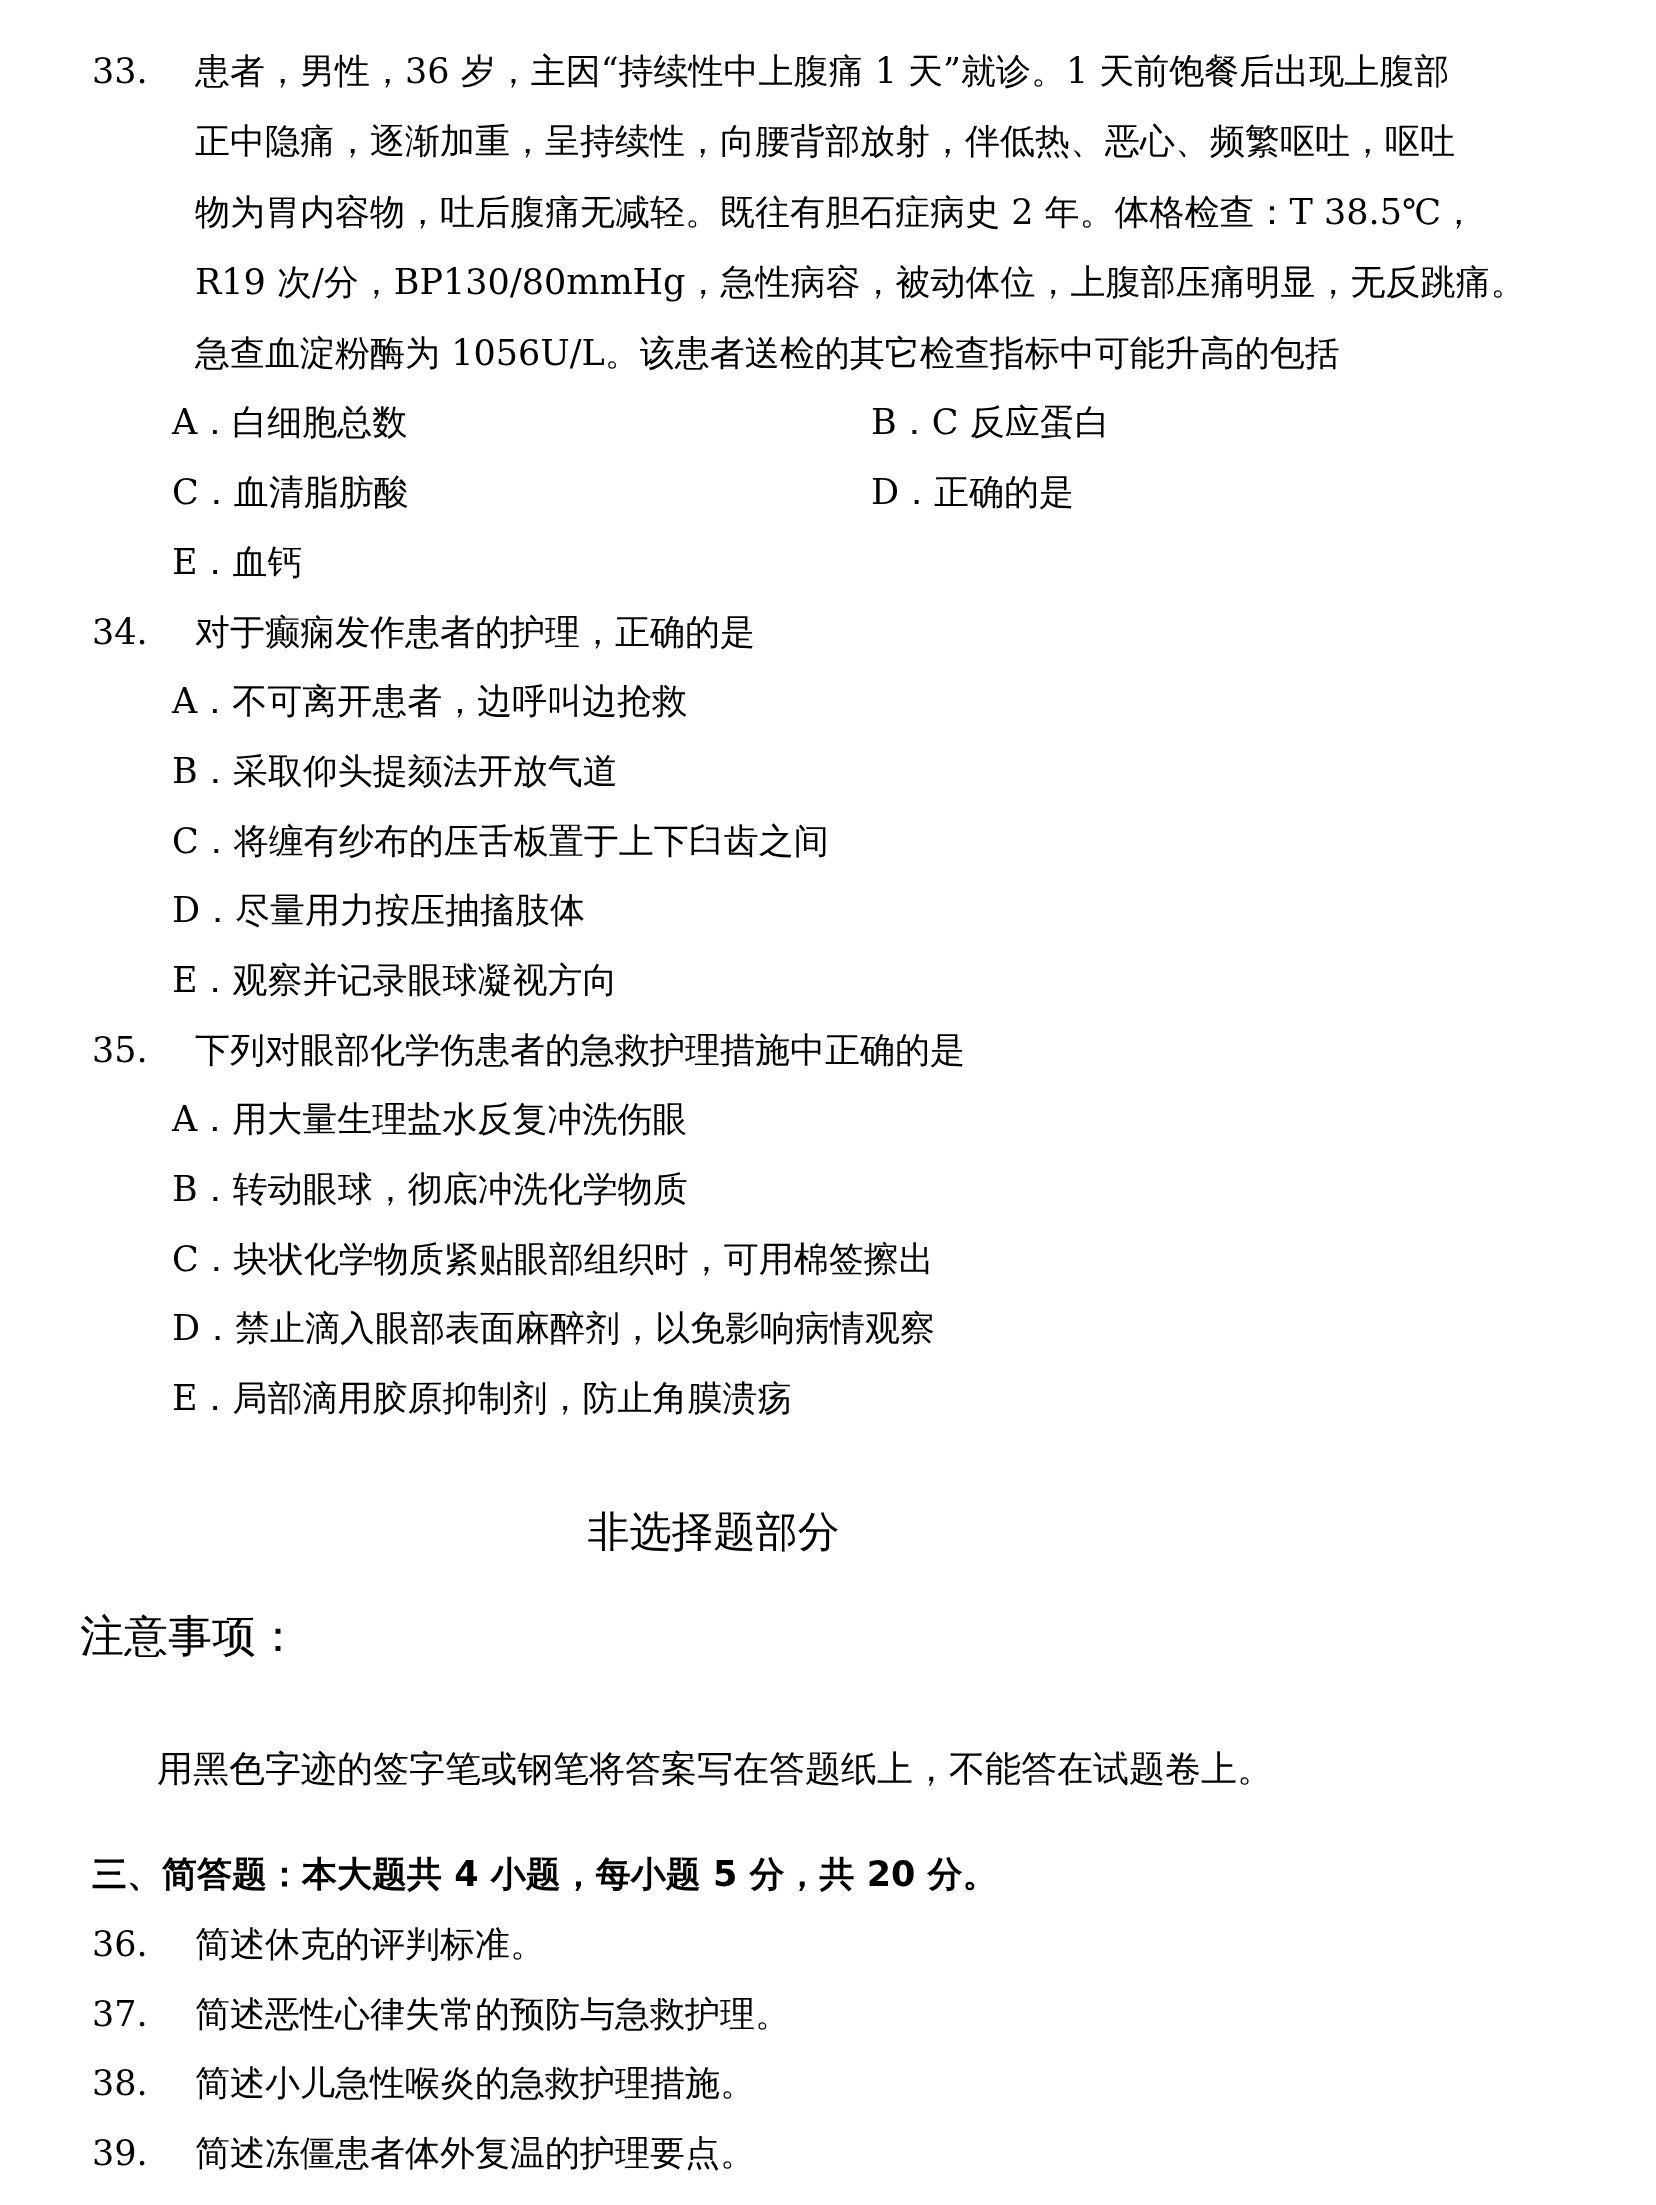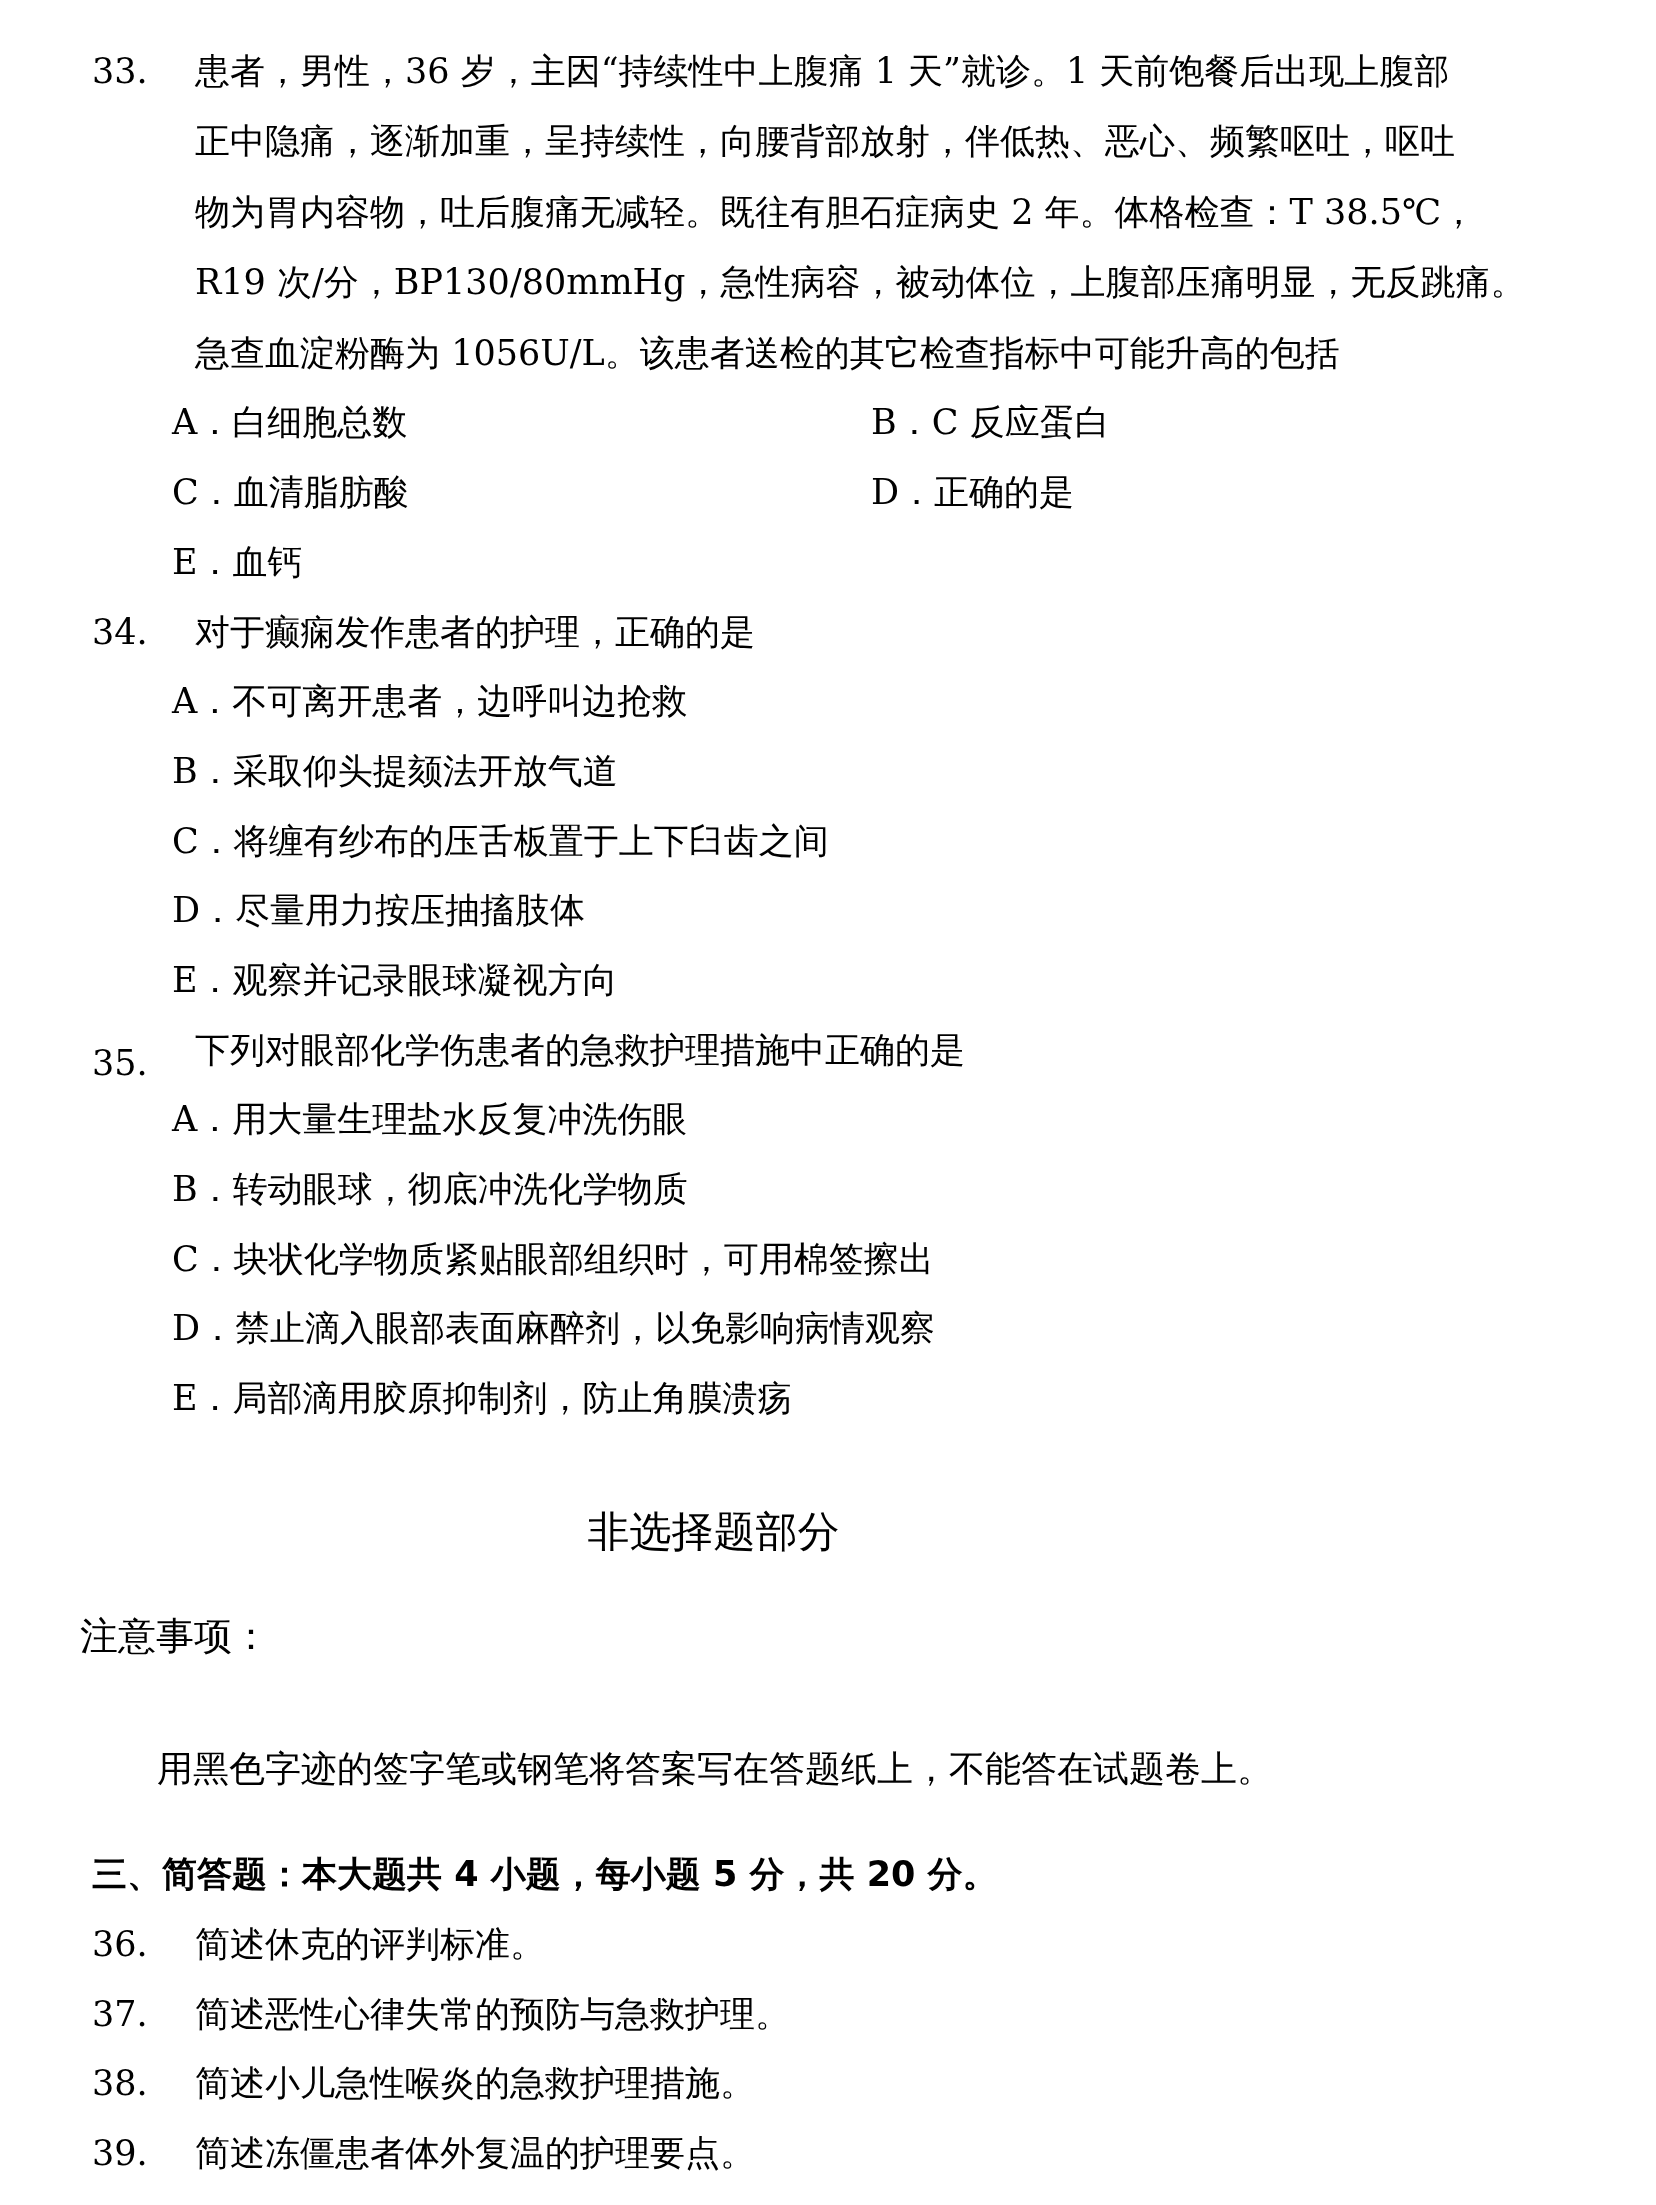--- a/index.html
+++ b/index.html
@@ -35,32 +35,32 @@
   <span class="num" style="top:610px;">34.</span>
   <div class="line txt" style="top:610px;">对于癫痫发作患者的护理，正确的是</div>
   <div class="line opt" style="top:679px;text-align:right;">A．不可离开患者，边呼叫边抢救</div>
   <div class="line opt" style="top:749px;">B．采取仰头提颏法开放气道</div>
   <div class="line opt" style="top:819px;">C．将缠有纱布的压舌板置于上下臼齿之间</div>
   <div class="line opt" style="top:888px;">D．尽量用力按压抽搐肢体</div>
   <div class="line opt" style="top:958px;">E．观察并记录眼球凝视方向</div>
 </div>
 
 <div>
-  <span class="num" style="top:1028px;margin-top:13px;">35.</span>
+  <span class="num" style="top:1028px;">35.</span>
   <div class="line txt" style="top:1028px;">下列对眼部化学伤患者的急救护理措施中正确的是</div>
   <div class="line opt" style="top:1097px;">A．用大量生理盐水反复冲洗伤眼</div>
   <div class="line opt" style="top:1167px;">B．转动眼球，彻底冲洗化学物质</div>
   <div class="line opt" style="top:1237px;">C．块状化学物质紧贴眼部组织时，可用棉签擦出</div>
   <div class="line opt" style="top:1306px;">D．禁止滴入眼部表面麻醉剂，以免影响病情观察</div>
   <div class="line opt" style="top:1376px;">E．局部滴用胶原抑制剂，防止角膜溃疡</div>
 </div>
 
 <div class="heading">非选择题部分</div>
 
-<div class="line sans" style="left:80px; top:1614px; font-size:38px;">注意事项：</div>
+<div class="line sans" style="left:80px; top:1614px; font-size:44px;">注意事项：</div>
 <div class="line" style="left:157px; top:1747px; font-size:36px;">用黑色字迹的签字笔或钢笔将答案写在答题纸上，不能答在试题卷上。</div>
 
 <div class="line sans bold" style="left:92px; top:1852px;">三、简答题：本大题共 4 小题，每小题 5 分，共 20 分。</div>
 
 <div>
   <span class="num" style="top:1922px;">36.</span>
   <div class="line txt" style="top:1922px;">简述休克的评判标准。</div>
 </div>
 <div>
   <span class="num" style="top:1992px;">37.</span>

